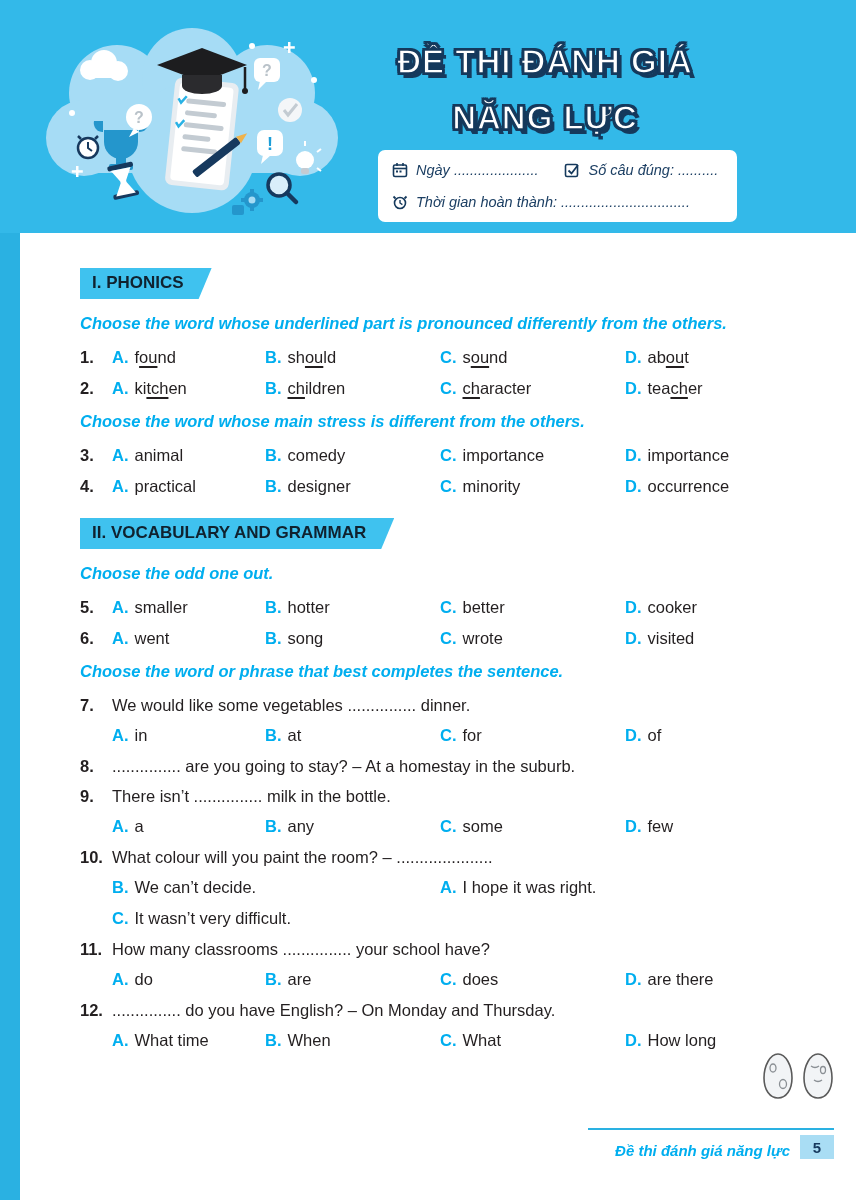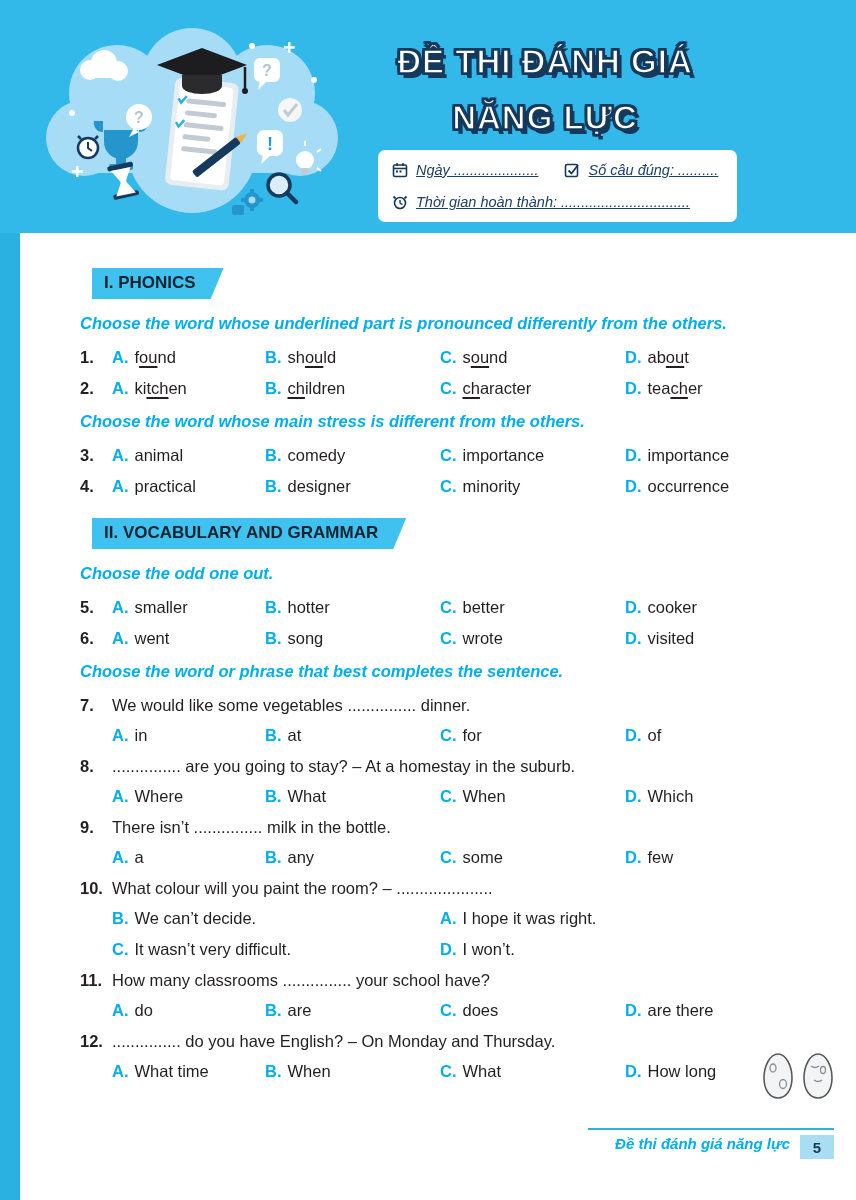--- a/index.html
+++ b/index.html
@@ -15,44 +15,44 @@
   .title{position:absolute;left:338px;top:34px;width:414px;text-align:center;
     font-weight:900;font-size:33px;line-height:56px;letter-spacing:1px;color:#ffffff;
     -webkit-text-stroke:1.5px #15395c;
     text-shadow:-2px -2px 0 #15395c,2px -2px 0 #15395c,-2px 2px 0 #15395c,2px 2px 0 #15395c,
       0 -2px 0 #15395c,0 2px 0 #15395c,-2px 0 0 #15395c,2px 0 0 #15395c,4px 5px 0 #15395c;}
   .info-box{position:absolute;left:378px;top:150px;width:359px;height:72px;background:#ffffff;
     border-radius:7px;padding:12px 14px;box-sizing:border-box;
     display:flex;flex-direction:column;justify-content:space-between;}
   .info-row{display:flex;align-items:center;gap:26px;}
   .info-item{display:flex;align-items:center;gap:8px;font-style:italic;font-size:14.5px;
-    color:#1c3f63;font-weight:500;white-space:nowrap;text-decoration:underline;}
+    color:#1c3f63;font-weight:500;white-space:nowrap;}
   .info-item svg{flex:0 0 auto;}
   
   .content{position:absolute;left:80px;top:268px;width:745px;font-size:16.5px;}
-  .tag-row{margin:0 0 15px 12px;}
+  .tag-row{margin:0 0 15px 0;}
   .tag-row:not(:first-child){margin-top:22px;}
   .section-tag{display:inline-block;background:#3fc2ef;color:#10222f;font-weight:bold;
     font-size:17px;padding:5px 28px 6px 12px;
     clip-path:polygon(0 0,100% 0,calc(100% - 13px) 100%,0 100%);}
   .instruction{color:#00aeef;font-weight:bold;font-style:italic;font-size:16.5px;margin:0 0 15px 0;}
   .instruction.gap-top{margin-top:14px;}
   .q-row{display:grid;grid-template-columns:32px 153px 175px 185px 1fr;align-items:baseline;margin-bottom:12px;}
   .stem-row{display:grid;grid-template-columns:32px 1fr;align-items:baseline;margin-bottom:11px;}
   .opts{display:grid;align-items:baseline;margin:0 0 12px 32px;}
   .opts.four{grid-template-columns:153px 175px 185px 1fr;}
   .opts.two{grid-template-columns:328px 1fr;}
   .q-num{font-weight:bold;}
   .opt{white-space:nowrap;}
   .opt-letter{color:#00aeef;font-weight:bold;margin-right:6px;}
   .u{text-decoration:underline;text-decoration-thickness:1.5px;text-underline-offset:3px;}
   
   .footer{position:absolute;top:1128px;right:22px;display:flex;flex-direction:column;align-items:flex-end;}
   .footer-rule{width:246px;height:2px;background:#2ab1e2;margin-bottom:5px;}
-  .footer-row{display:flex;align-items:flex-start;gap:10px;}
+  .footer-row{display:flex;align-items:flex-end;gap:10px;}
   .footer-label{color:#00aeef;font-weight:bold;font-style:italic;font-size:15px;}
   .page-num{min-width:26px;height:24px;background:#a9ddf4;color:#16395e;font-weight:bold;
     font-size:15px;display:flex;align-items:center;justify-content:center;padding:0 4px;}
   .eggs{position:absolute;left:756px;top:1046px;width:84px;height:58px;}
 </style>
 </head>
 <body>
 
 <div class="left-strip"></div>
 
@@ -265,47 +265,40 @@
     <div class="opts four">
       <span class="opt"><span class="opt-letter">A.</span><span class="opt-text">in</span></span>
       <span class="opt"><span class="opt-letter">B.</span><span class="opt-text">at</span></span>
       <span class="opt"><span class="opt-letter">C.</span><span class="opt-text">for</span></span>
       <span class="opt"><span class="opt-letter">D.</span><span class="opt-text">of</span></span>
     </div>
     <div class="stem-row">
       <span class="q-num">8.</span>
       <span class="stem">............... are you going to stay? – At a homestay in the suburb.</span>
     </div>
-    <div class="opts four">
-      <span class="opt"><span class="opt-letter">A.</span><span class="opt-text">Where</span></span>
-      <span class="opt"><span class="opt-letter">B.</span><span class="opt-text">What</span></span>
-      <span class="opt"><span class="opt-letter">C.</span><span class="opt-text">When</span></span>
-      <span class="opt"><span class="opt-letter">D.</span><span class="opt-text">Which</span></span>
-    </div>
     <div class="stem-row">
       <span class="q-num">9.</span>
       <span class="stem">There isn’t ............... milk in the bottle.</span>
     </div>
     <div class="opts four">
       <span class="opt"><span class="opt-letter">A.</span><span class="opt-text">a</span></span>
       <span class="opt"><span class="opt-letter">B.</span><span class="opt-text">any</span></span>
       <span class="opt"><span class="opt-letter">C.</span><span class="opt-text">some</span></span>
       <span class="opt"><span class="opt-letter">D.</span><span class="opt-text">few</span></span>
     </div>
     <div class="stem-row">
       <span class="q-num">10.</span>
       <span class="stem">What colour will you paint the room? – .....................</span>
     </div>
     <div class="opts two">
       <span class="opt"><span class="opt-letter">B.</span><span class="opt-text">We can’t decide.</span></span>
       <span class="opt"><span class="opt-letter">A.</span><span class="opt-text">I hope it was right.</span></span>
     </div>
     <div class="opts two">
       <span class="opt"><span class="opt-letter">C.</span><span class="opt-text">It wasn’t very difficult.</span></span>
-      <span class="opt"><span class="opt-letter">D.</span><span class="opt-text">I won’t.</span></span>
     </div>
     <div class="stem-row">
       <span class="q-num">11.</span>
       <span class="stem">How many classrooms ............... your school have?</span>
     </div>
     <div class="opts four">
       <span class="opt"><span class="opt-letter">A.</span><span class="opt-text">do</span></span>
       <span class="opt"><span class="opt-letter">B.</span><span class="opt-text">are</span></span>
       <span class="opt"><span class="opt-letter">C.</span><span class="opt-text">does</span></span>
       <span class="opt"><span class="opt-letter">D.</span><span class="opt-text">are there</span></span>

